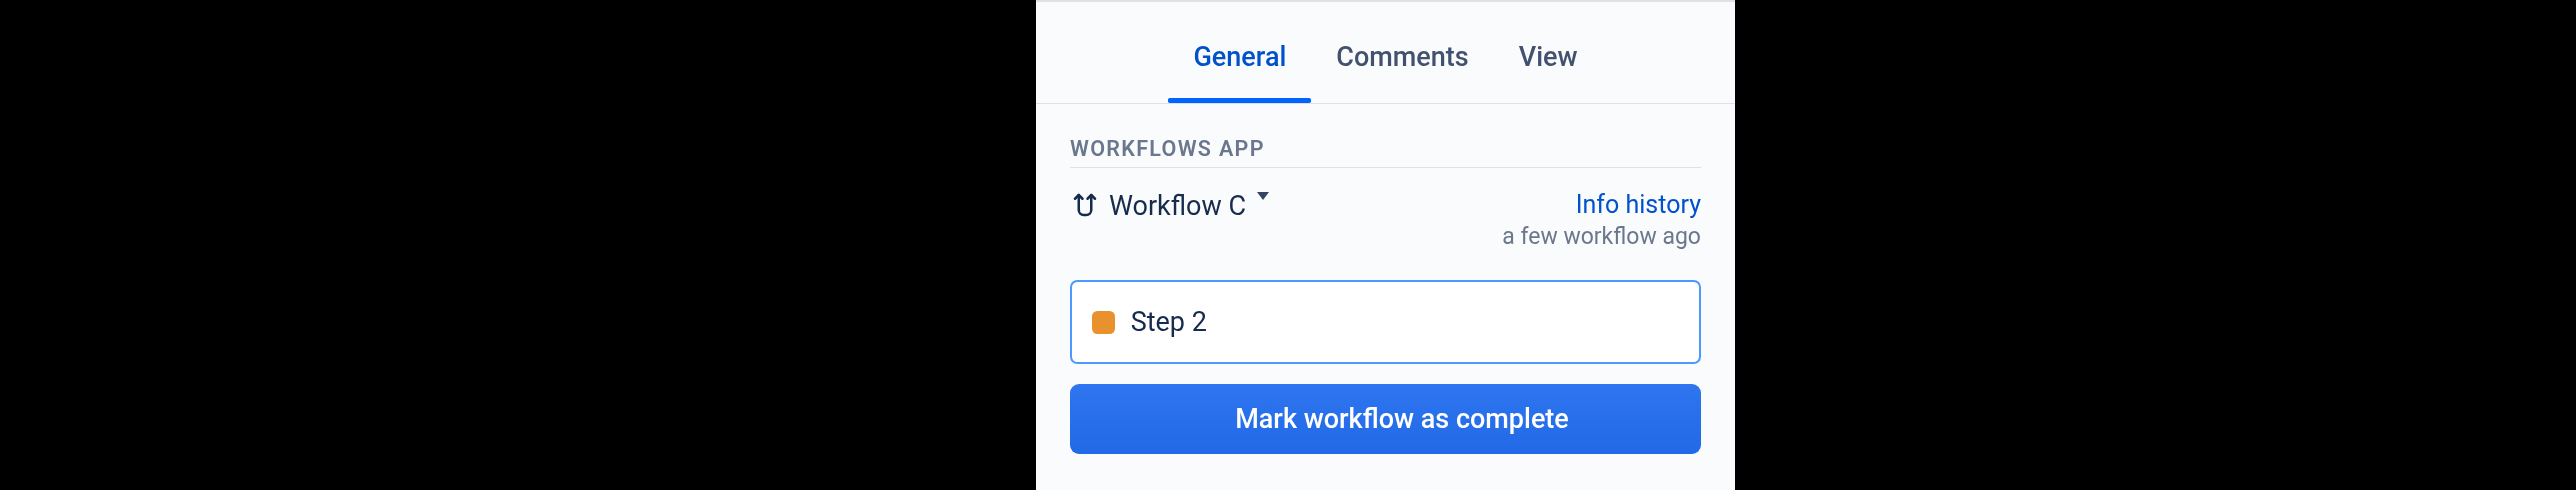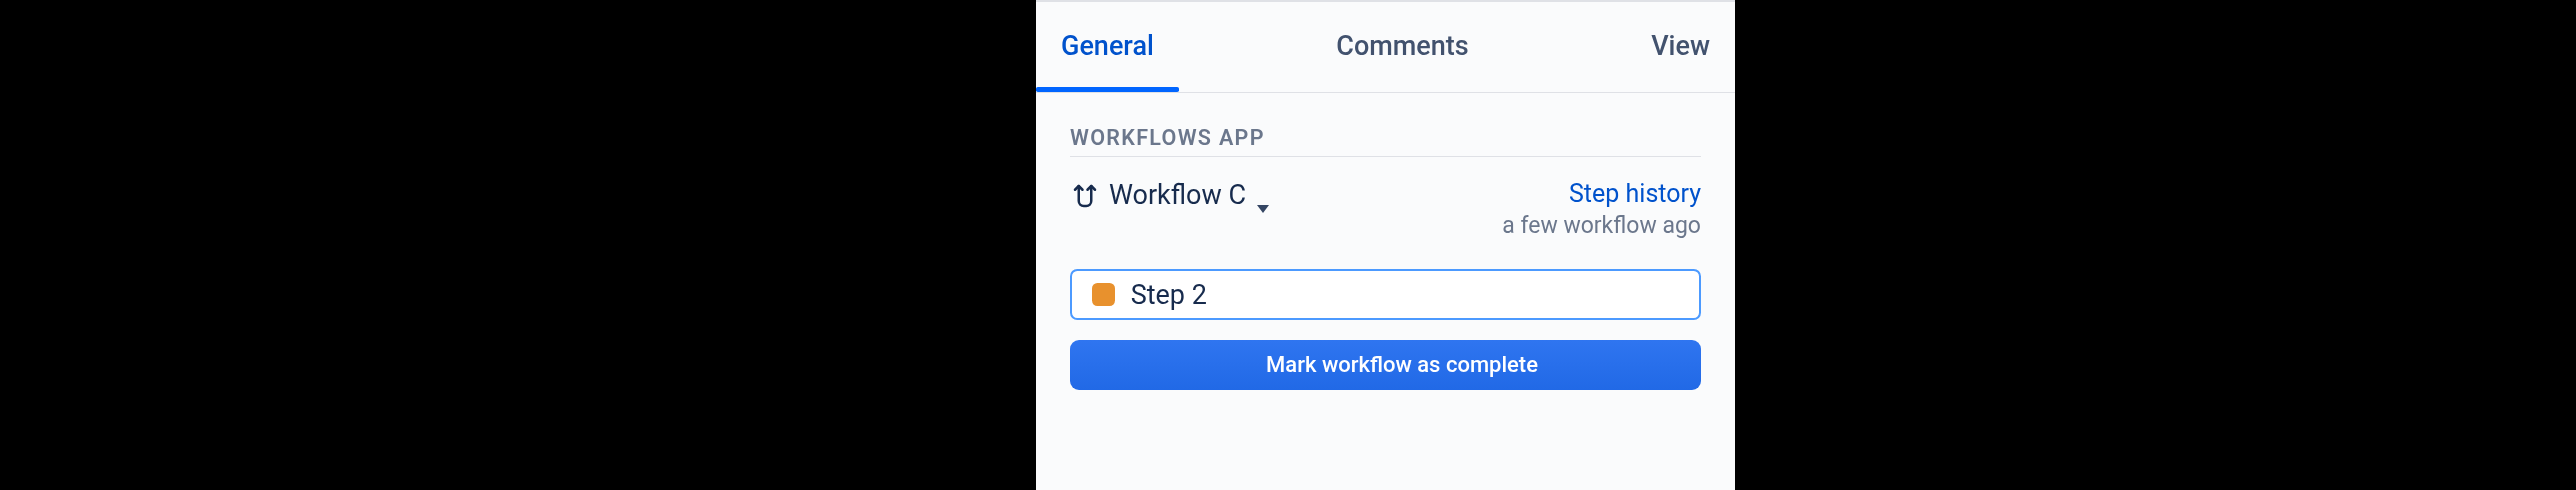--- a/index.html
+++ b/index.html
@@ -23,25 +23,25 @@
   .panel-top-border {
     position: absolute;
     left: 0;
     top: 0;
     width: 699px;
     height: 1.8px;
     background: #DFE1E6;
   }
   
   .tabs {
-    margin-top: 0;
+    margin-top: 11px;
     height: 93px;
     display: flex;
     align-items: center;
-    justify-content: space-between;
+    justify-content: center;
     border-bottom: 1.8px solid #DFE1E6;
     box-sizing: border-box;
   }
   .tab {
     font-size: 27px;
     font-weight: 500;
     color: #42526E;
     padding: 26px 25px 25px;
     position: relative;
     cursor: pointer;
@@ -72,21 +72,21 @@
   }
   
   .wf-row {
     display: flex;
     align-items: flex-start;
     justify-content: space-between;
     margin: 21.5px 34px 0 34px;
   }
   .wf-left {
     display: flex;
-    align-items: flex-end;
+    align-items: flex-start;
   }
   .wf-icon {
     width: 30px;
     height: 30px;
     color: #172B4D;
     flex: none;
     margin-right: 9px;
   }
   .wf-name {
     font-size: 27px;
@@ -114,21 +114,21 @@
     line-height: 1.2;
   }
   .time-ago {
     font-size: 23px;
     color: #6B778C;
     margin-top: 3.6px;
   }
   
   .step-select {
     margin: 30px 34px 0 34px;
-    height: 51px;
+    height: 84px;
     border: 2.7px solid #4C9AFF;
     background: #FFFFFF;
     border-radius: 7.2px;
     display: flex;
     align-items: center;
     padding: 0 19.7px;
     box-sizing: border-box;
     cursor: pointer;
   }
   .step-dot {
@@ -139,29 +139,29 @@
     flex: none;
     margin-right: 16px;
   }
   .step-label {
     font-size: 27px;
     color: #172B4D;
   }
   
   .complete-btn {
     margin: 19.7px 34px 0 34px;
-    height: 50px;
+    height: 70px;
     background: #1F68E6;
     background: linear-gradient(#2F75F0, #2169E6);
     border-radius: 9px;
     display: flex;
     align-items: center;
     justify-content: center;
     color: #FFFFFF;
-    font-size: 22px;
+    font-size: 27px;
     font-weight: 500;
     cursor: pointer;
     padding-left: 33px;
   }
 </style>
 </head>
 <body>
 
 <div class="panel">
   <div class="panel-top-border"></div>
@@ -178,21 +178,21 @@
     <div class="wf-left">
       <svg class="wf-icon" viewBox="0 0 24 24" fill="none" stroke="currentColor" stroke-width="2" stroke-linecap="round" stroke-linejoin="round">
         <path d="M7 4 L7 16 A4 4 0 0 0 11 20 L13 20 A4 4 0 0 0 17 16 L17 4"></path>
         <polyline points="4,7 7,4 10,7"></polyline>
         <polyline points="14,7 17,4 20,7"></polyline>
       </svg>
       <span class="wf-name">Workflow C</span>
       <span class="wf-caret"></span>
     </div>
     <div class="wf-right">
-      <div class="view-history">Step history</div>
+      <div class="view-history">Info history</div>
       <div class="time-ago">a few workflow ago</div>
     </div>
   </div>
 
   <div class="step-select">
     <span class="step-dot" style="background: rgb(232, 145, 45);"></span>
     <span class="step-label">Step 2</span>
   </div>
 
   <div class="complete-btn">Mark workflow as complete</div>

